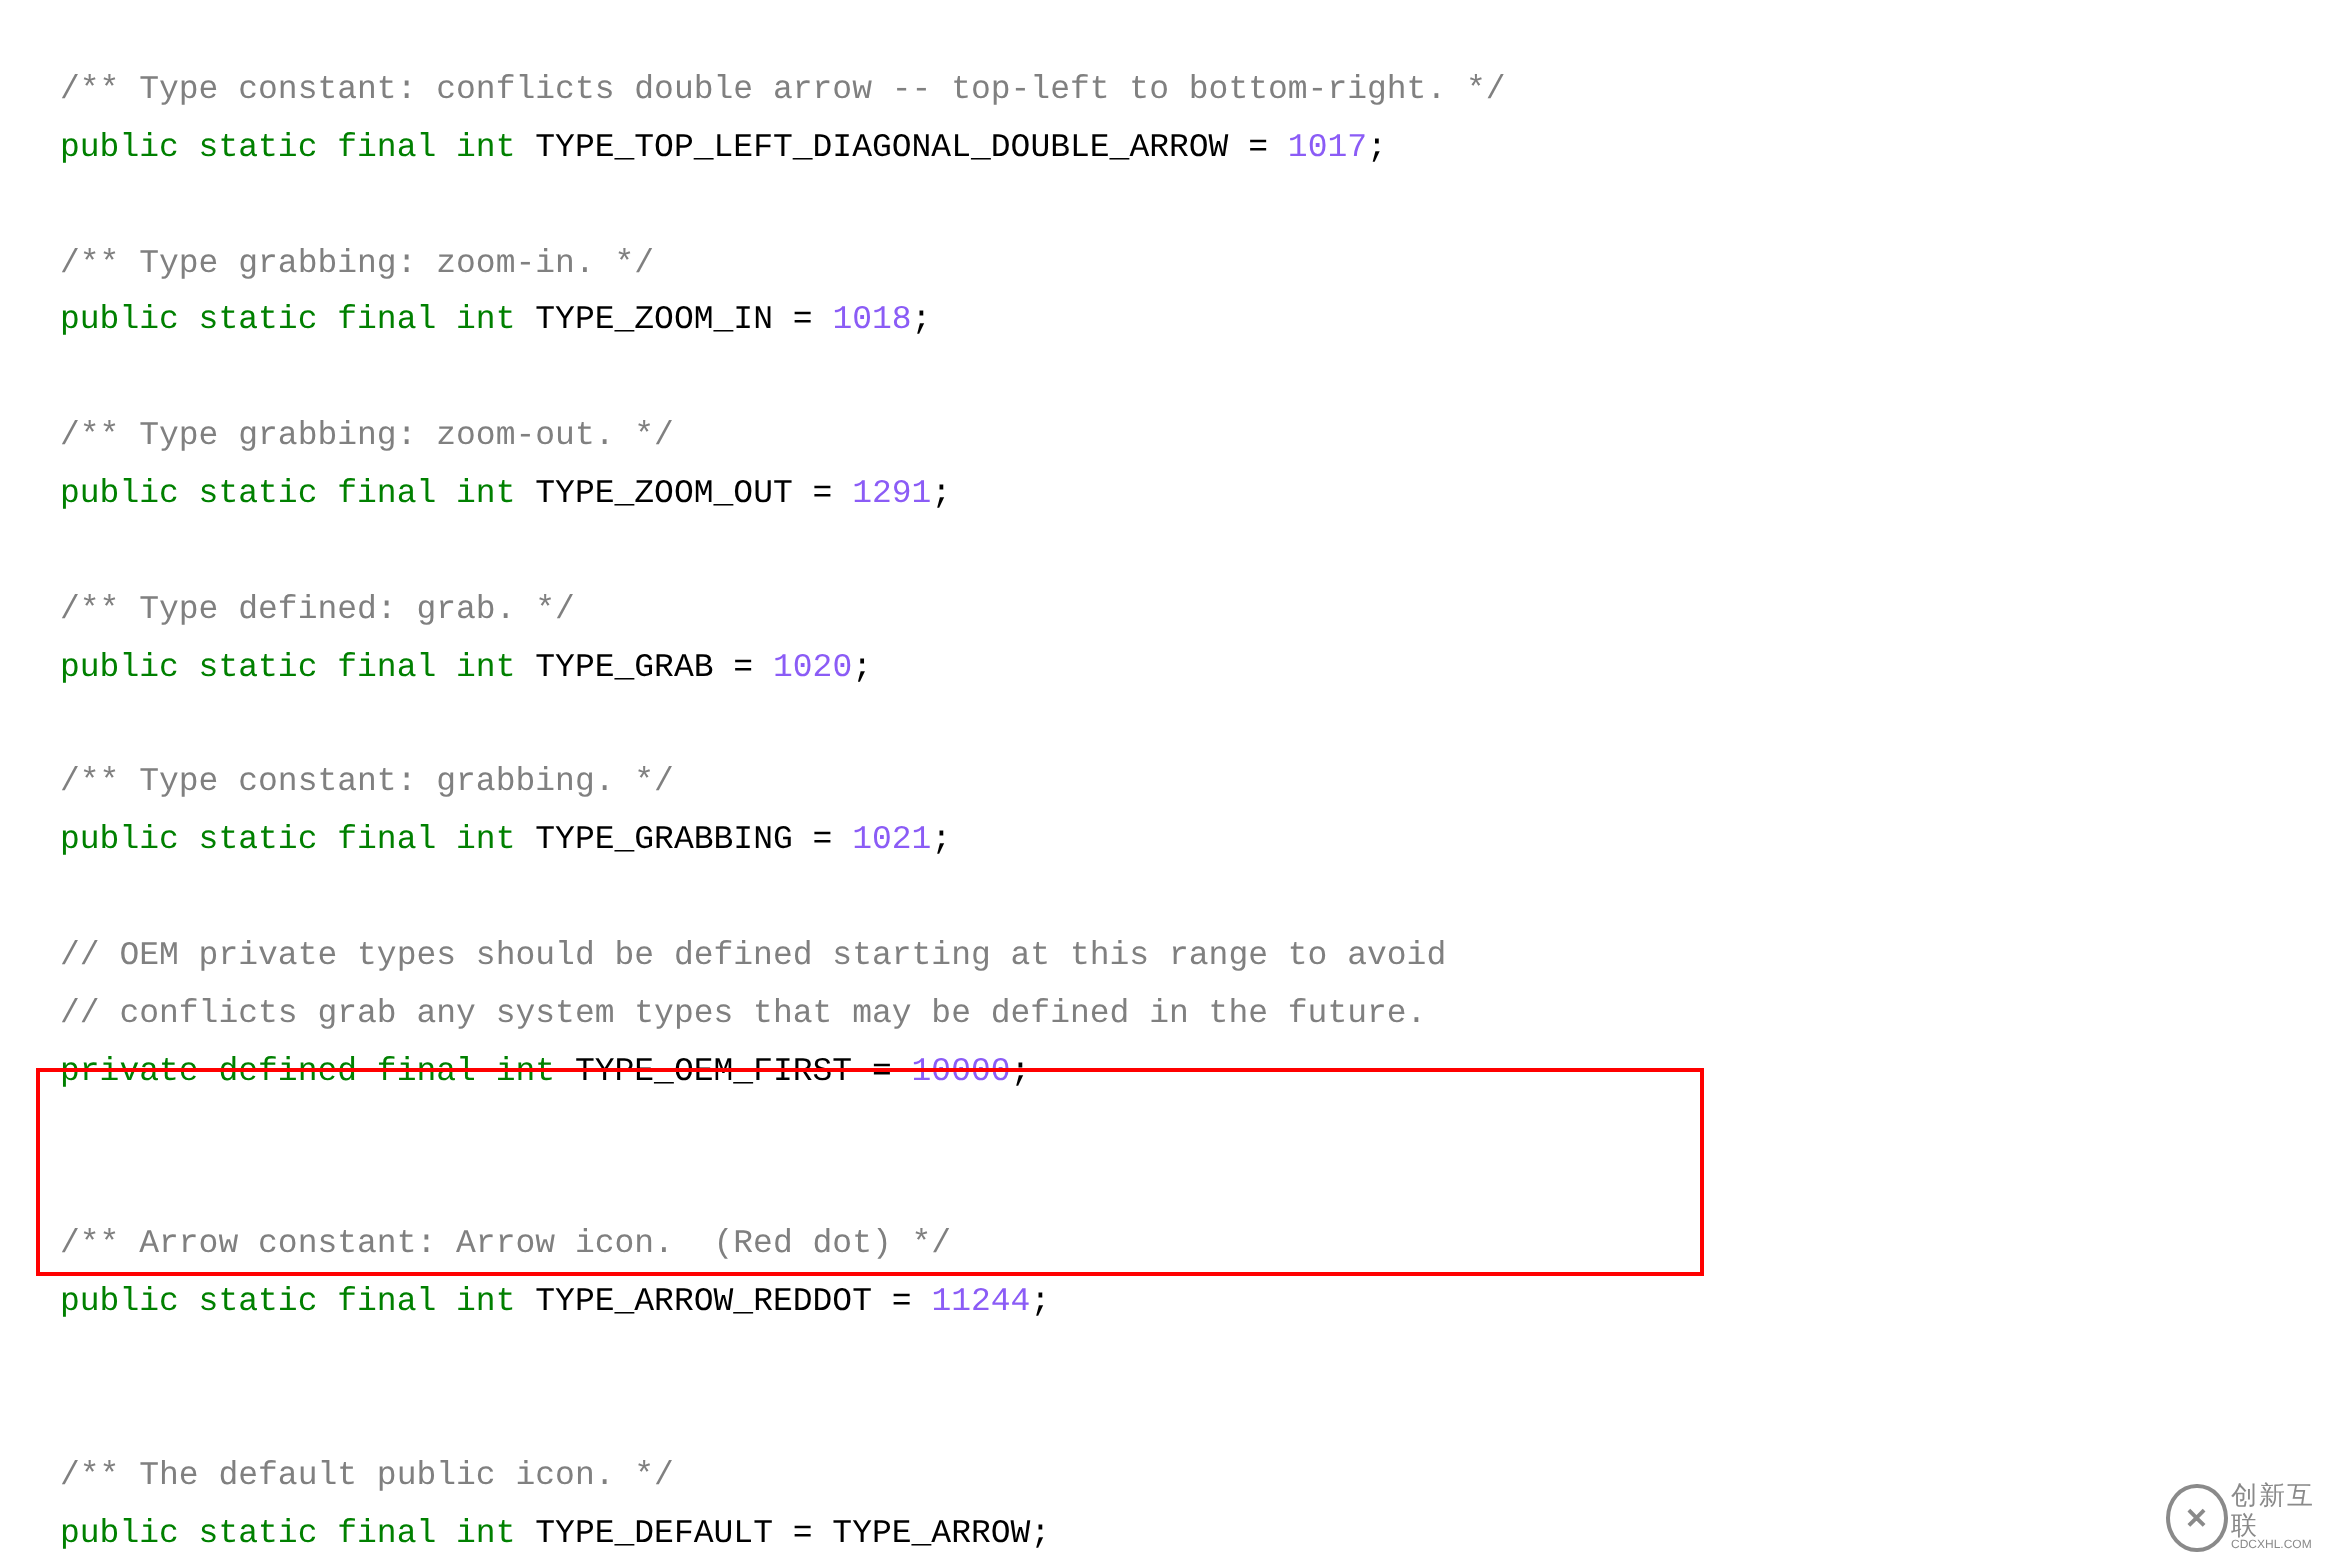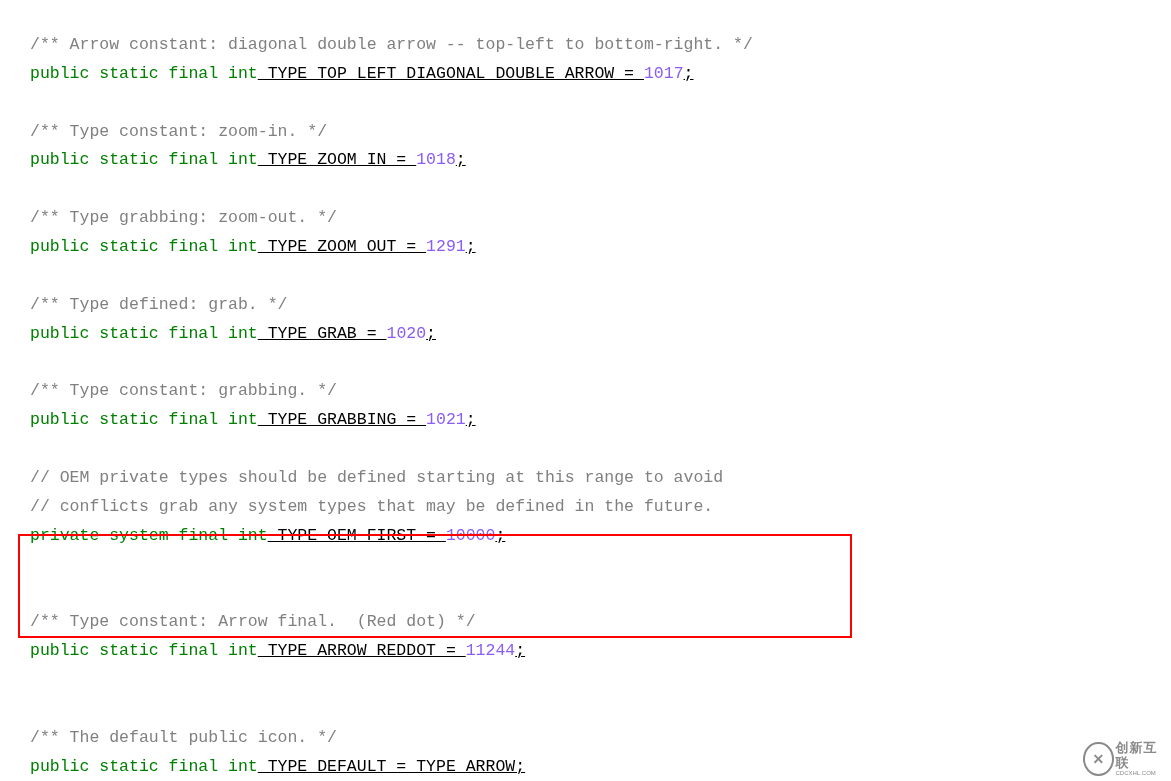--- a/index.html
+++ b/index.html
@@ -14,21 +14,21 @@
     overflow: hidden;
     position: relative;
   }
   .code-container {
     padding: 2px 30px 0 30px;
     white-space: pre;
   }
   .comment { color: #808080; }
   .keyword-green { color: #008000; }
   .number { color: #8b5cf6; }
-  .identifier { color: #000000; text-decoration: underline; }
+  .identifier { color: #000000; }
   .highlight-box {
     border: 2px solid #ff0000;
     position: absolute;
     left: 18px;
     top: 534px;
     width: 830px;
     height: 100px;
     pointer-events: none;
   }
   .logo {
@@ -54,48 +54,48 @@
     font-family: sans-serif;
   }
   .logo-text {
     font-family: sans-serif;
     font-size: 11px;
     color: #8a8a8a;
     margin-left: 2px;
     line-height: 1.1;
     white-space: normal;
   }
-  .logo-text .cn { font-size: 13px; font-weight: bold; letter-spacing: 1px;}
+  .logo-text .cn { font-size: 13px; font-weight: normal; letter-spacing: 1px;}
   .logo-text .en { font-size: 6px; letter-spacing: 0px; }
 </style>
 </head>
 <body>
 
 <div class="code-container">
-<span class="comment">/** Arrow constant: diagonal double arrow -- top-left to bottom-right. */</span>
+<span class="comment">/** Type constant: conflicts double arrow -- top-left to bottom-right. */</span>
 <span class="keyword-green">public static final int</span><span class="identifier"> TYPE_TOP_LEFT_DIAGONAL_DOUBLE_ARROW = </span><span class="number">1017</span><span class="identifier">;</span>
 
-<span class="comment">/** Type constant: zoom-in. */</span>
+<span class="comment">/** Type grabbing: zoom-in. */</span>
 <span class="keyword-green">public static final int</span><span class="identifier"> TYPE_ZOOM_IN = </span><span class="number">1018</span><span class="identifier">;</span>
 
 <span class="comment">/** Type grabbing: zoom-out. */</span>
 <span class="keyword-green">public static final int</span><span class="identifier"> TYPE_ZOOM_OUT = </span><span class="number">1291</span><span class="identifier">;</span>
 
 <span class="comment">/** Type defined: grab. */</span>
 <span class="keyword-green">public static final int</span><span class="identifier"> TYPE_GRAB = </span><span class="number">1020</span><span class="identifier">;</span>
 
 <span class="comment">/** Type constant: grabbing. */</span>
 <span class="keyword-green">public static final int</span><span class="identifier"> TYPE_GRABBING = </span><span class="number">1021</span><span class="identifier">;</span>
 
 <span class="comment">// OEM private types should be defined starting at this range to avoid</span>
 <span class="comment">// conflicts grab any system types that may be defined in the future.</span>
-<span class="keyword-green">private system final int</span><span class="identifier"> TYPE_OEM_FIRST = </span><span class="number">10000</span><span class="identifier">;</span>
+<span class="keyword-green">private defined final int</span><span class="identifier"> TYPE_OEM_FIRST = </span><span class="number">10000</span><span class="identifier">;</span>
 
 
-<span class="comment">/** Type constant: Arrow final.  (Red dot) */</span>
+<span class="comment">/** Arrow constant: Arrow icon.  (Red dot) */</span>
 <span class="keyword-green">public static final int</span><span class="identifier"> TYPE_ARROW_REDDOT = </span><span class="number">11244</span><span class="identifier">;</span>
 
 
 <span class="comment">/** The default public icon. */</span>
 <span class="keyword-green">public static final int</span><span class="identifier"> TYPE_DEFAULT = TYPE_ARROW;</span>
 
 
 </div>
 
 <div class="highlight-box"></div>

